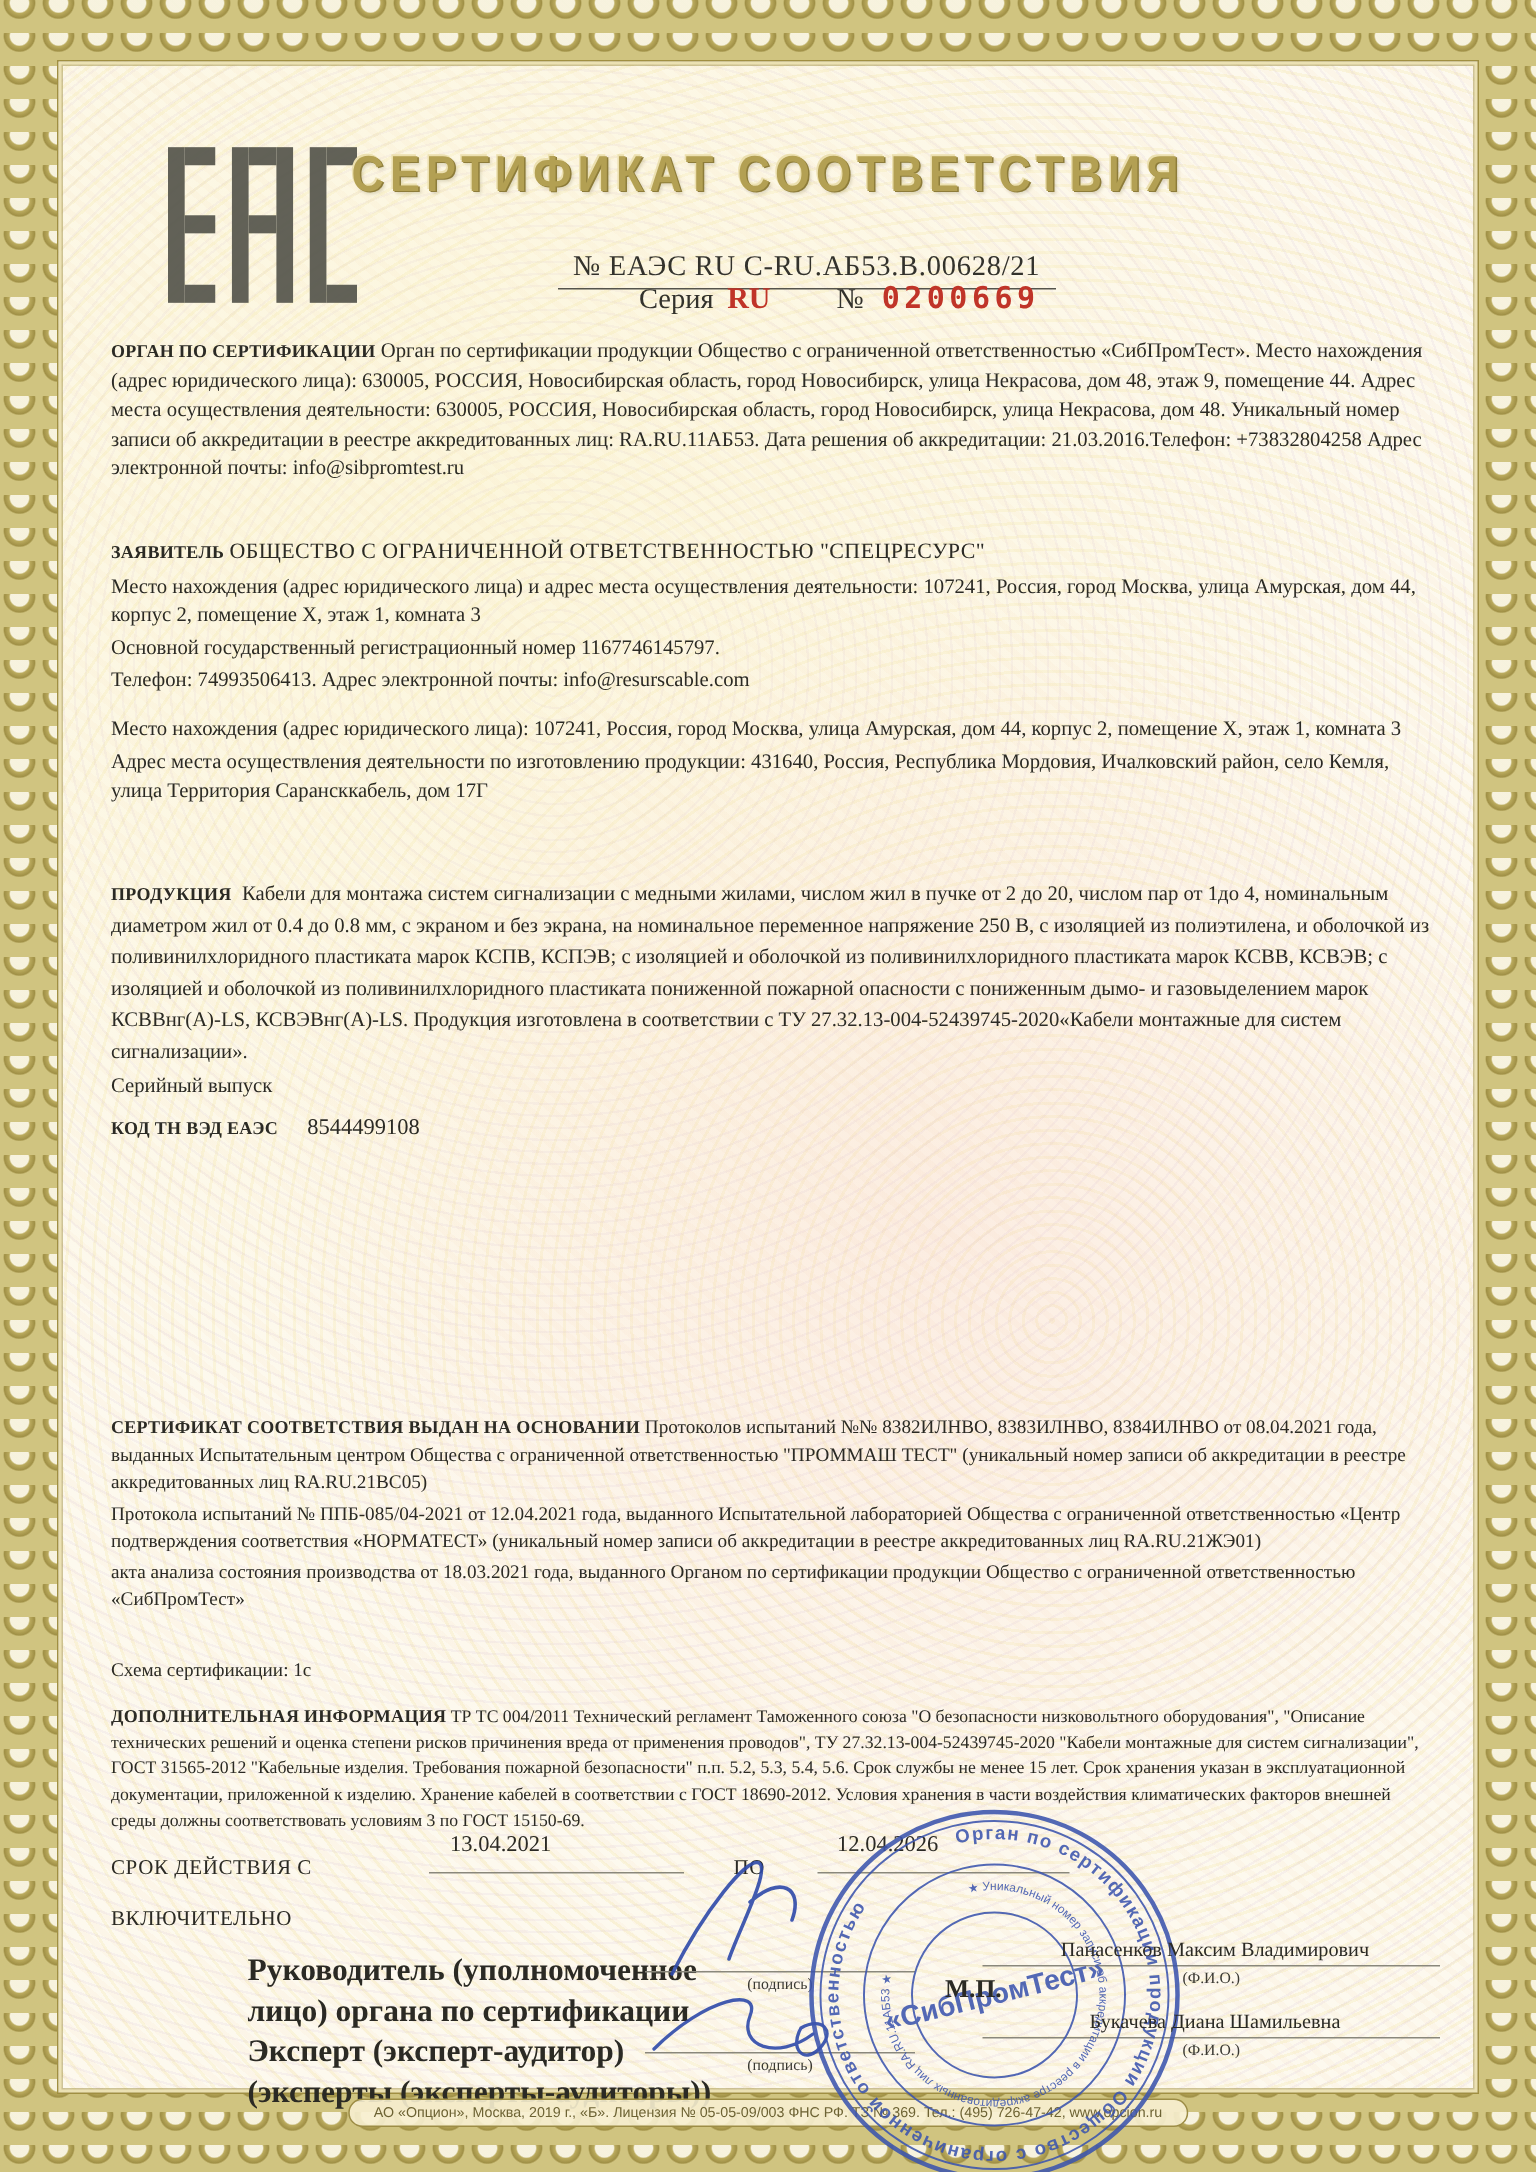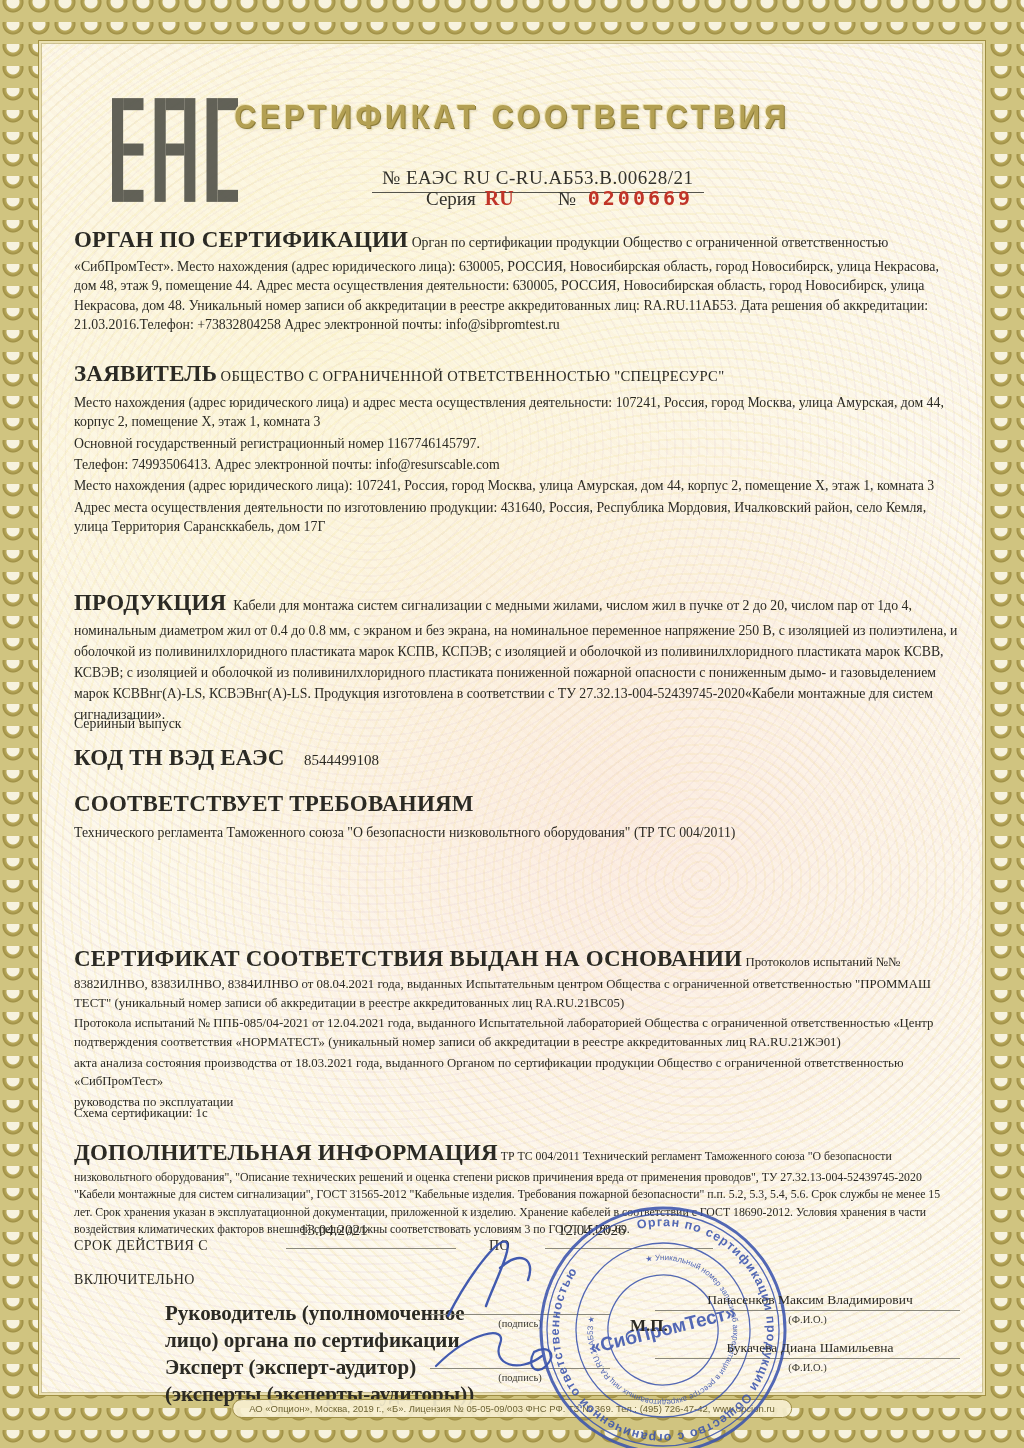--- a/index.html
+++ b/index.html
@@ -57,21 +57,21 @@
   .series-num-sign{margin-left:44px; color:#33322c;}
   .series-number{
     margin-left:12px; font-family:"DejaVu Sans Mono", monospace; font-weight:bold;
     font-size:20px; letter-spacing:3px; color:#c03428;
   }
   
   .eac{left:112px; top:98px; z-index:3; opacity:0.92;}
   
   .sec{left:74px; width:886px; z-index:3; font-size:13.8px; line-height:1.42;}
   .sec p{margin:0 0 2px 0;}
-  b.h{font-size:23px; letter-spacing:0.2px;font-family:Liberation Serif, serif;}
+  b.h{font-size:12px; letter-spacing:0.2px;font-family:Liberation Serif, serif;}
   .lead{font-size:14.6px; letter-spacing:0.3px;}
   .small{font-size:12.8px; line-height:1.45;}
   .xsmall{font-size:11.8px; line-height:1.45;}
   
   .vlabel{font-size:14px; font-weight:normal; letter-spacing:0.4px; z-index:3;}
   .date{font-size:15px; z-index:3;}
   .dline{border-bottom:1px solid #8a887c; z-index:3;}
   .role{font-size:21px; font-weight:bold; line-height:1.3; z-index:3;}
   .sigcaption{font-size:10.5px; text-align:center; z-index:3; color:#3a3932;}
   .fioname{font-size:13.5px; text-align:center; z-index:6; white-space:nowrap;}
@@ -140,31 +140,26 @@
     <p style="line-height:1.52;"><b class="h">ПРОДУКЦИЯ</b>&nbsp;
       <span>Кабели для монтажа систем сигнализации с медными жилами, числом жил в пучке от 2 до 20, числом пар от 1до 4, номинальным диаметром жил от 0.4 до 0.8 мм, с экраном и без экрана, на номинальное переменное напряжение 250 В, с изоляцией из полиэтилена, и оболочкой из поливинилхлоридного пластиката марок КСПВ, КСПЭВ; с изоляцией и оболочкой из поливинилхлоридного пластиката марок КСВВ, КСВЭВ; с изоляцией и оболочкой из поливинилхлоридного пластиката пониженной пожарной опасности с пониженным дымо- и газовыделением марок КСВВнг(А)-LS, КСВЭВнг(А)-LS. Продукция изготовлена в соответствии с ТУ 27.32.13-004-52439745-2020«Кабели монтажные для систем сигнализации».</span></p>
   </div>
   <div class="abs sec" style="top:714px;">Серийный выпуск</div>
 
   <div class="abs sec" style="top:742px;">
     <p><b class="h">КОД ТН ВЭД ЕАЭС</b>
       <span style="margin-left:16px; font-size:15px;">8544499108</span></p>
   </div>
 
-  <div class="abs sec" style="top:788px;">
-    <p><b class="h">СООТВЕТСТВУЕТ ТРЕБОВАНИЯМ</b></p>
-    <p>Технического регламента Таможенного союза "О безопасности низковольтного оборудования" (ТР ТС 004/2011)</p>
-  </div>
 
   <div class="abs sec small" style="top:942px;">
     <p><b class="h">СЕРТИФИКАТ СООТВЕТСТВИЯ ВЫДАН НА ОСНОВАНИИ</b>
       <span>Протоколов испытаний №№ 8382ИЛНВО, 8383ИЛНВО, 8384ИЛНВО от 08.04.2021 года, выданных Испытательным центром Общества с ограниченной ответственностью "ПРОММАШ ТЕСТ" (уникальный номер записи об аккредитации в реестре аккредитованных лиц RA.RU.21ВС05)</span></p>
     <p>Протокола испытаний № ППБ-085/04-2021 от 12.04.2021 года, выданного Испытательной лабораторией Общества с ограниченной ответственностью «Центр подтверждения соответствия «НОРМАТЕСТ» (уникальный номер записи об аккредитации в реестре аккредитованных лиц RA.RU.21ЖЭ01)</p>
     <p>акта анализа состояния производства от 18.03.2021 года, выданного Органом по сертификации продукции Общество с ограниченной ответственностью «СибПромТест»</p>
-    <p>руководства по эксплуатации</p>
   </div>
   <div class="abs sec small" style="top:1104px;">Схема сертификации: 1с</div>
 
   <div class="abs sec xsmall" style="top:1136px;">
     <p><b class="h">ДОПОЛНИТЕЛЬНАЯ ИНФОРМАЦИЯ</b>
       <span>ТР ТС 004/2011 Технический регламент Таможенного союза "О безопасности низковольтного оборудования", "Описание технических решений и оценка степени рисков причинения вреда от применения проводов", ТУ 27.32.13-004-52439745-2020 "Кабели монтажные для систем сигнализации", ГОСТ 31565-2012 "Кабельные изделия. Требования пожарной безопасности" п.п. 5.2, 5.3, 5.4, 5.6. Срок службы не менее 15 лет. Срок хранения указан в эксплуатационной документации, приложенной к изделию. Хранение кабелей в соответствии с ГОСТ 18690-2012. Условия хранения в части воздействия климатических факторов внешней среды должны соответствовать условиям 3 по ГОСТ 15150-69.</span></p>
   </div>
 
   <div class="abs vlabel" style="left:74px; top:1238px;">СРОК ДЕЙСТВИЯ С</div>
   <div class="abs date" style="left:300px; top:1222px;">13.04.2021</div>

